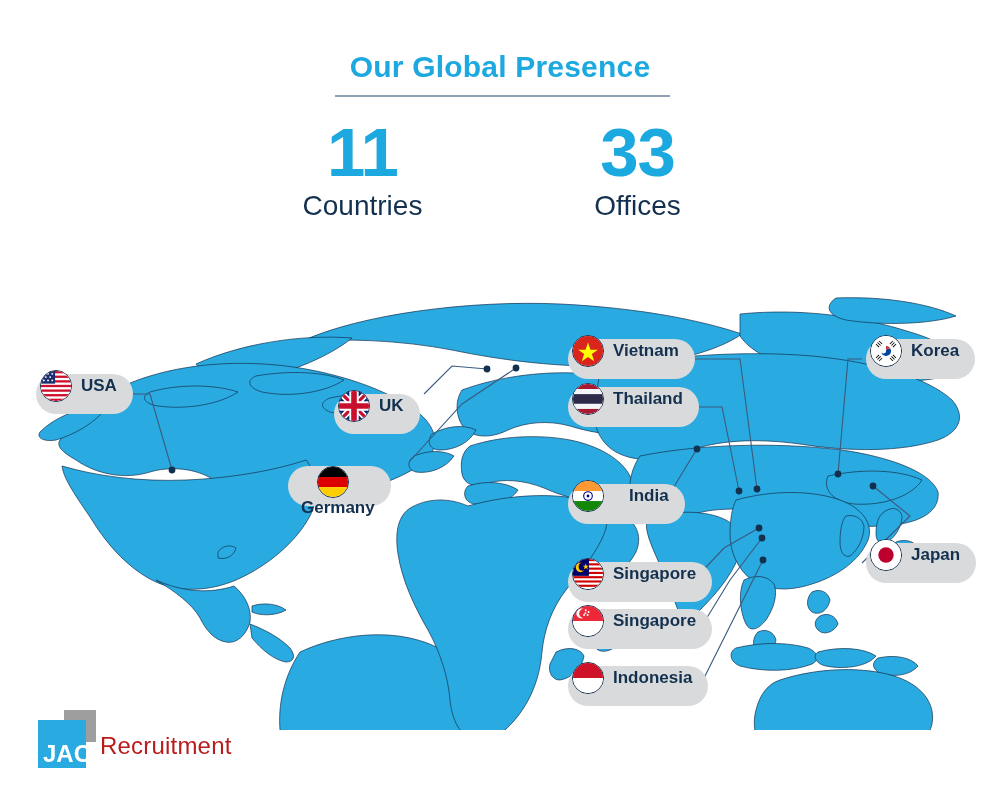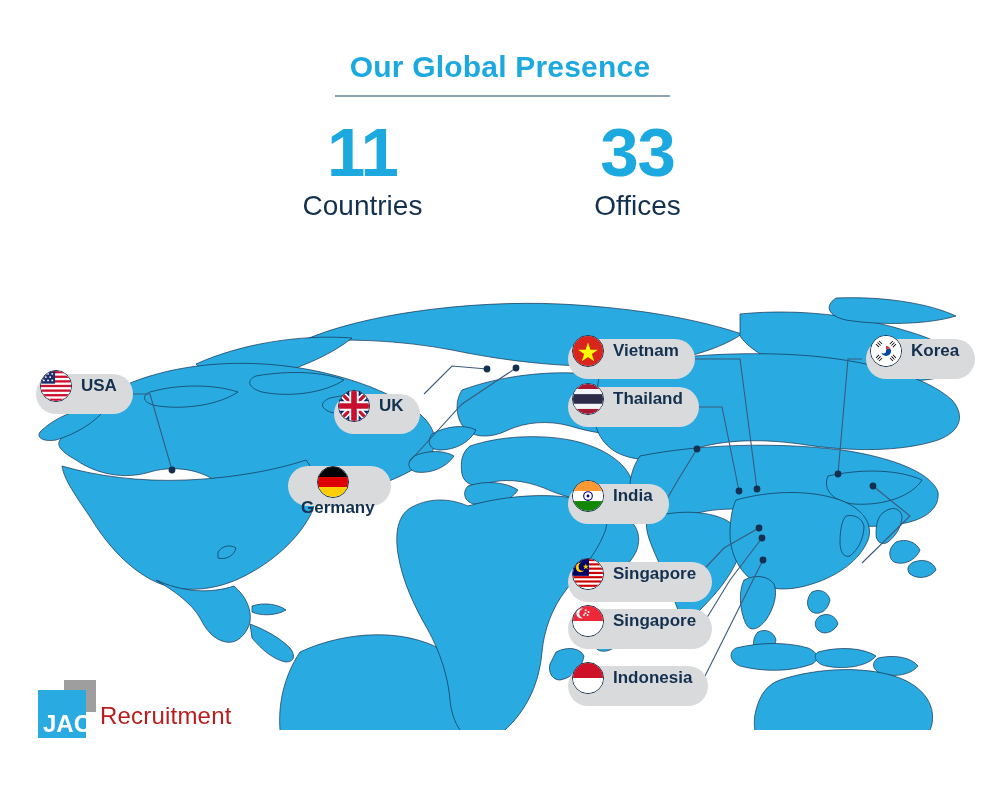--- a/index.html
+++ b/index.html
@@ -44,21 +44,21 @@
     width:32px;height:32px;border-radius:50%;flex:0 0 32px;
     border:1.5px solid #13304f;box-sizing:border-box;overflow:hidden;
     position:relative;background:#fff;
   }
   .pill .pl{
     margin-left:9px;font-size:17px;font-weight:bold;color:#13304f;
     white-space:nowrap;
   }
 
   
-  .logo{position:absolute;left:38px;top:680px;display:flex;align-items:flex-end;}
+  .logo{position:absolute;left:38px;top:710px;display:flex;align-items:flex-end;}
   .logo-mark{position:relative;width:58px;height:58px;}
   .logo-sq{position:absolute;left:0;top:10px;width:48px;height:48px;background:#29ABE2;}
   .logo-puz{position:absolute;left:26px;top:0;width:32px;height:32px;background:#9e9e9e;}
   .logo-puz:after{
     content:"";position:absolute;left:-7px;top:11px;width:13px;height:13px;
     border-radius:50%;background:#9e9e9e;
   }
   .logo-jac{
     position:absolute;left:5px;top:30px;font-size:24px;font-weight:bold;
     color:#ffffff;letter-spacing:0px;z-index:3;
@@ -291,21 +291,21 @@
         <rect y="0" width="32" height="5.4" fill="#A51931"></rect>
         <rect y="5.4" width="32" height="5.4" fill="#F4F5F8"></rect>
         <rect y="10.8" width="32" height="10.4" fill="#2D2A4A"></rect>
         <rect y="21.2" width="32" height="5.4" fill="#F4F5F8"></rect>
         <rect y="26.6" width="32" height="5.4" fill="#A51931"></rect>
       </svg>
     </span>
     <span class="pl">Thailand</span>
   </div>
 
-  <div class="pill" style="left:568px;top:484px;">
+  <div class="pill" style="left:568px;top:484px;gap:16px;">
     <span class="flag">
       <svg viewBox="0 0 32 32" width="100%" height="100%">
         <rect y="0" width="32" height="10.7" fill="#FF9933"></rect>
         <rect y="10.7" width="32" height="10.7" fill="#FFFFFF"></rect>
         <rect y="21.4" width="32" height="10.6" fill="#138808"></rect>
         <circle cx="16" cy="16" r="4.6" fill="none" stroke="#000080" stroke-width="1.2"></circle>
         <circle cx="16" cy="16" r="1.5" fill="#000080"></circle>
       </svg>
     </span>
     <span class="pl">India</span>
@@ -383,20 +383,29 @@
           <rect x="3.2" y="17.8" width="4.6" height="0.95"></rect>
           <rect x="24.2" y="13.2" width="4.6" height="0.95"></rect>
           <rect x="24.2" y="15.5" width="4.6" height="0.95"></rect>
           <rect x="24.2" y="17.8" width="4.6" height="0.95"></rect>
         </g>
       </svg>
     </span>
     <span class="pl">Korea</span>
   </div>
 
+  <div class="pill" style="left:866px;top:543px;">
+    <span class="flag">
+      <svg viewBox="0 0 32 32" width="100%" height="100%">
+        <rect width="32" height="32" fill="#fff"></rect>
+        <circle cx="16" cy="16" r="8.2" fill="#BC002D"></circle>
+      </svg>
+    </span>
+    <span class="pl">Japan</span>
+  </div>
 
   <div class="logo">
     <div class="logo-mark">
       <div class="logo-puz"></div>
       <div class="logo-sq"></div>
       <div class="logo-jac">JAC</div>
     </div>
     <div class="logo-rec">Recruitment</div>
   </div>
 

